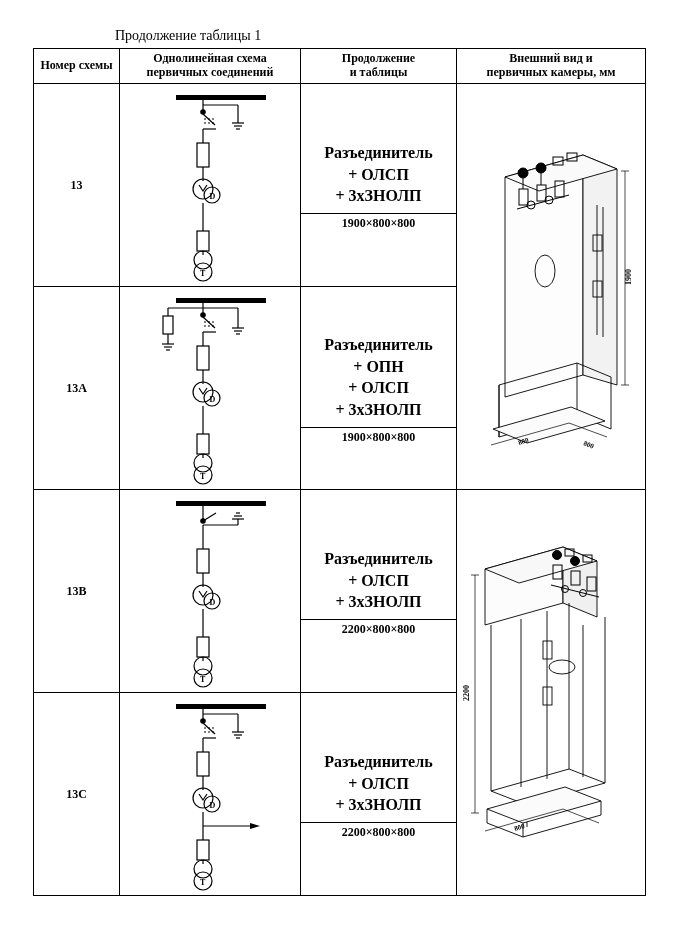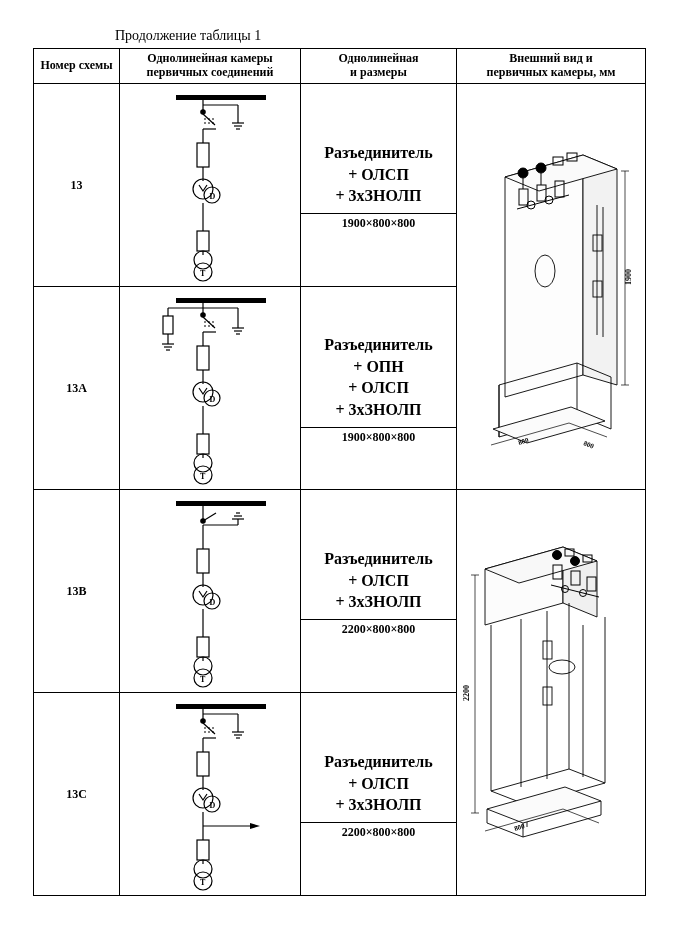--- a/index.html
+++ b/index.html
@@ -101,26 +101,26 @@
 
   <div class="caption">Продолжение таблицы 1</div>
 
   <table class="main">
     <thead>
       <tr>
         <td class="col-num">
           <span class="hdr-line">Номер схемы</span>
         </td>
         <td class="col-scheme">
-          <span class="hdr-line">Однолинейная камеры</span>
+          <span class="hdr-line">Однолинейная схема</span>
           <span class="hdr-line">первичных соединений</span>
         </td>
         <td class="col-kit">
-          <span class="hdr-line">Однолинейная</span>
-          <span class="hdr-line">и размеры</span>
+          <span class="hdr-line">Продолжение</span>
+          <span class="hdr-line">и таблицы</span>
         </td>
         <td class="col-view">
           <span class="hdr-line">Внешний вид и</span>
           <span class="hdr-line">первичных камеры, мм</span>
         </td>
       </tr>
     </thead>
     <tbody>
 
       <tr style="height:203px;">

